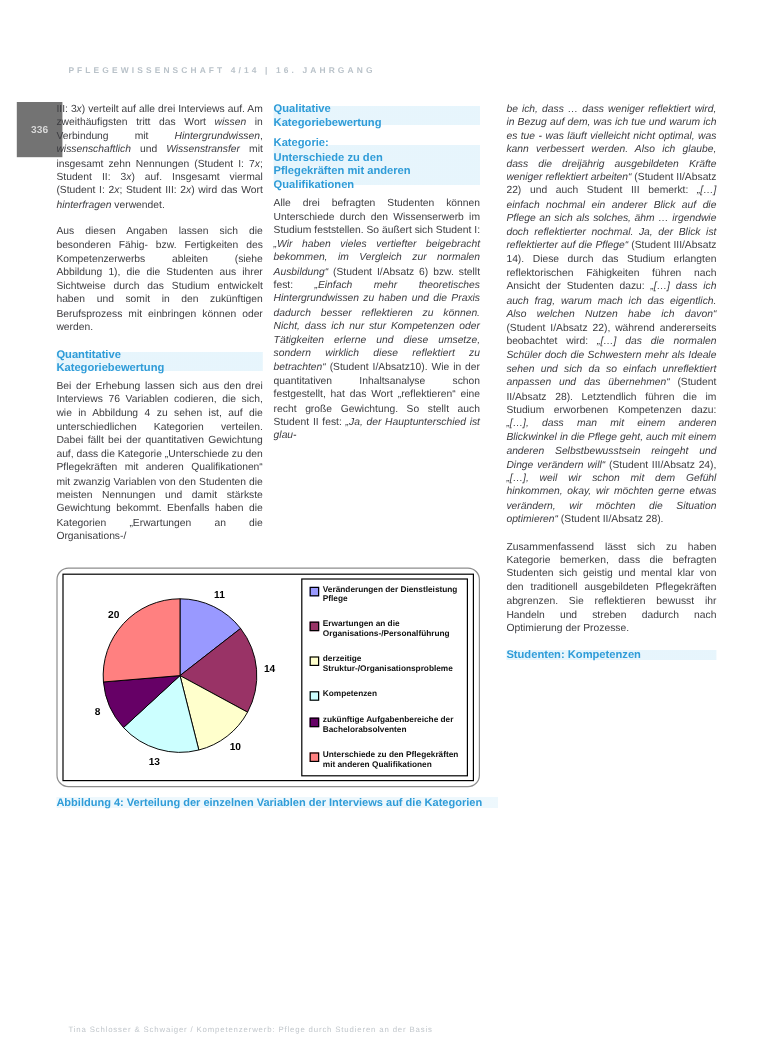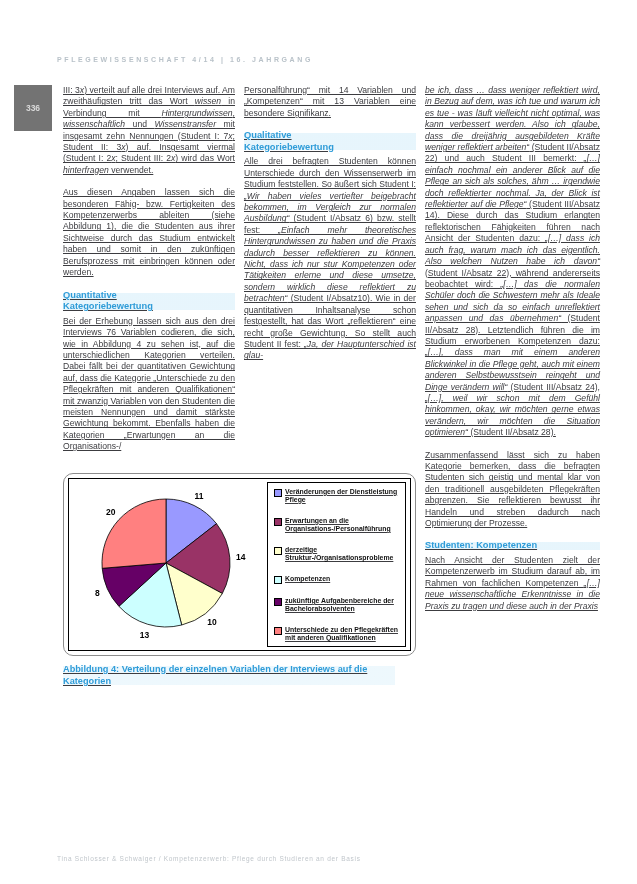--- a/index.html
+++ b/index.html
@@ -8,21 +8,21 @@
     font-family:"Liberation Sans", sans-serif;color:#3c3c40;
   }
   .page-header{
     position:absolute;left:57px;top:56px;font-size:7px;font-weight:bold;
     letter-spacing:2.6px;color:#b9c2c9;white-space:nowrap;
   }
   .page-badge{
     position:absolute;left:14px;top:85px;width:38px;height:46px;background:#737373;
     color:#d9d9d9;font-size:8.5px;font-weight:bold;display:flex;align-items:center;justify-content:center;
   }
-  .main{position:absolute;left:63px;top:85px;width:537px;display:flex;gap:9px;text-decoration:underline;}
+  .main{position:absolute;left:47px;top:85px;width:537px;display:flex;gap:22px;}
   .left-area{width:353px;flex:0 0 353px;}
   .cols{display:flex;gap:9px;}
   .col{width:172px;flex:0 0 172px;}
   .col3{width:175px;flex:0 0 175px;}
   .body-p{
     font-size:8.6px;line-height:11.4px;text-align:justify;margin:0 0 11px;color:#3c3c40;
   }
   .body-p i{font-style:italic;}
   .heading{
     font-size:9.3px;line-height:11.6px;color:#2f9cd8;font-weight:bold;margin:6px 0 3px;
@@ -44,21 +44,21 @@
     flex:1;margin:3px 4px 3px 0;border:1px solid #000;box-sizing:border-box;
     padding:5px 4px 3px 6px;display:flex;flex-direction:column;justify-content:space-between;
     list-style:none;
   }
   .legend-item{display:flex;align-items:flex-start;gap:3px;margin:0;}
   .swatch{
     flex:0 0 6px;width:6px;height:6px;border:1px solid #000;margin-top:1px;display:inline-block;
   }
   .legend-label{font-size:6.9px;line-height:8.2px;font-weight:bold;color:#111;}
   .figure-caption{
-    margin-top:7px;width:332px;font-size:9.2px;line-height:12.5px;font-weight:bold;color:#2f9cd8;
+    margin-top:7px;width:368px;font-size:9.2px;line-height:12.5px;font-weight:bold;color:#2f9cd8;
     background:linear-gradient(transparent 12%, rgba(186,227,247,0.25) 12%, rgba(186,227,247,0.25) 88%, transparent 88%);
   }
   .page-footer{
     position:absolute;left:57px;top:855px;font-size:6.5px;letter-spacing:0.7px;color:#c0c6cb;
     white-space:nowrap;
   }
 </style>
 </head>
 <body>
 
@@ -71,22 +71,22 @@
 <div class="main">
   <div class="left-area">
     <div class="cols">
       <div class="col">
           <p class="body-p">III: 3<i>x</i>) verteilt auf alle drei Interviews auf. Am zweithäufigsten tritt das Wort <i>wissen</i> in Verbindung mit <i>Hintergrundwissen</i>, <i>wissenschaftlich</i> und <i>Wissenstransfer</i> mit insgesamt zehn Nennungen (Student I: 7<i>x</i>; Student II: 3<i>x</i>) auf. Insgesamt viermal (Student I: 2<i>x</i>; Student III: 2<i>x</i>) wird das Wort <i>hinterfragen</i> verwendet.</p>
           <p class="body-p">Aus diesen Angaben lassen sich die besonderen Fähig- bzw. Fertigkeiten des Kompetenzerwerbs ableiten (siehe Abbildung 1), die die Studenten aus ihrer Sichtweise durch das Studium entwickelt haben und somit in den zukünftigen Berufsprozess mit einbringen können oder werden.</p>
           <h3 class="heading">Quantitative<br>Kategoriebewertung</h3>
           <p class="body-p">Bei der Erhebung lassen sich aus den drei Interviews 76 Variablen codieren, die sich, wie in Abbildung 4 zu sehen ist, auf die unterschiedlichen Kategorien verteilen. Dabei fällt bei der quantitativen Gewichtung auf, dass die Kategorie „Unterschiede zu den Pflegekräften mit anderen Qualifikationen“ mit zwanzig Variablen von den Studenten die meisten Nennungen und damit stärkste Gewichtung bekommt. Ebenfalls haben die Kategorien „Erwartungen an die Organisations-/</p>
         </div>
       <div class="col">
-          <p class="body-p">Personalführung“ mit 14 Variablen und „Kompetenzen“ mit 13 Variablen eine besondere Signifikanz.</p>
           <h3 class="heading">Qualitative<br>Kategoriebewertung</h3>
+          <h3 class="heading">Kategorie:<br>Unterschiede zu den<br>Pflegekräften mit anderen<br>Qualifikationen</h3>
           <p class="body-p">Alle drei befragten Studenten können Unterschiede durch den Wissenserwerb im Studium feststellen. So äußert sich Student I: <i>„Wir haben vieles vertiefter beigebracht bekommen, im Vergleich zur normalen Ausbildung“</i> (Student I/Absatz 6) bzw. stellt fest: <i>„Einfach mehr theoretisches Hintergrundwissen zu haben und die Praxis dadurch besser reflektieren zu können. Nicht, dass ich nur stur Kompetenzen oder Tätigkeiten erlerne und diese umsetze, sondern wirklich diese reflektiert zu betrachten“</i> (Student I/Absatz10). Wie in der quantitativen Inhaltsanalyse schon festgestellt, hat das Wort „reflektieren“ eine recht große Gewichtung. So stellt auch Student II fest: <i>„Ja, der Hauptunterschied ist glau-</i></p>
         </div>
     </div>
     <div class="figure-box">
       <div class="chart-frame">
         <div class="pie-wrap">
           <svg width="196" height="170" viewBox="0 0 196 170" xmlns="http://www.w3.org/2000/svg">
               <path d="M96,84 L96.0,20.0 A64,64 0 0 1 146.5,44.7 Z" fill="#9999FF" stroke="#000" stroke-width="0.8"></path>
               <text x="128.9" y="19.6" text-anchor="middle" class="pie-value">11</text>
               <path d="M96,84 L146.5,44.7 A64,64 0 0 1 152.3,114.5 Z" fill="#993366" stroke="#000" stroke-width="0.8"></path>
@@ -128,17 +128,16 @@
             </li>
           </ul>
       </div>
     </div>
     <div class="figure-caption">Abbildung 4: Verteilung der einzelnen Variablen der Interviews auf die Kategorien</div>
   </div>
   <div class="col3">
       <p class="body-p"><i>be ich, dass … dass weniger reflektiert wird, in Bezug auf dem, was ich tue und warum ich es tue - was läuft vielleicht nicht optimal, was kann verbessert werden. Also ich glaube, dass die dreijährig ausgebildeten Kräfte weniger reflektiert arbeiten“</i> (Student II/Absatz 22) und auch Student III bemerkt: <i>„[…] einfach nochmal ein anderer Blick auf die Pflege an sich als solches, ähm … irgendwie doch reflektierter nochmal. Ja, der Blick ist reflektierter auf die Pflege“</i> (Student III/Absatz 14). Diese durch das Studium erlangten reflektorischen Fähigkeiten führen nach Ansicht der Studenten dazu: <i>„[…] dass ich auch frag, warum mach ich das eigentlich. Also welchen Nutzen habe ich davon“</i> (Student I/Absatz 22), während andererseits beobachtet wird: <i>„[…] das die normalen Schüler doch die Schwestern mehr als Ideale sehen und sich da so einfach unreflektiert anpassen und das übernehmen“</i> (Student II/Absatz 28). Letztendlich führen die im Studium erworbenen Kompetenzen dazu: <i>„[…], dass man mit einem anderen Blickwinkel in die Pflege geht, auch mit einem anderen Selbstbewusstsein reingeht und Dinge verändern will“</i> (Student III/Absatz 24), <i>„[…], weil wir schon mit dem Gefühl hinkommen, okay, wir möchten gerne etwas verändern, wir möchten die Situation optimieren“</i> (Student II/Absatz 28).</p>
       <p class="body-p">Zusammenfassend lässt sich zu haben Kategorie bemerken, dass die befragten Studenten sich geistig und mental klar von den traditionell ausgebildeten Pflegekräften abgrenzen. Sie reflektieren bewusst ihr Handeln und streben dadurch nach Optimierung der Prozesse.</p>
       <h3 class="heading">Studenten: Kompetenzen</h3>
-      <p class="body-p">Nach Ansicht der Studenten zielt der Kompetenzerwerb im Studium darauf ab, im Rahmen von fachlichen Kompetenzen <i>„[…] neue wissenschaftliche Erkenntnisse in die Praxis zu tragen und diese auch in der Praxis</i></p>
     </div>
 </div>
 
 <div class="page-footer">Tina Schlosser &amp; Schwaiger / Kompetenzerwerb: Pflege durch Studieren an der Basis</div>
 
 </body></html>

